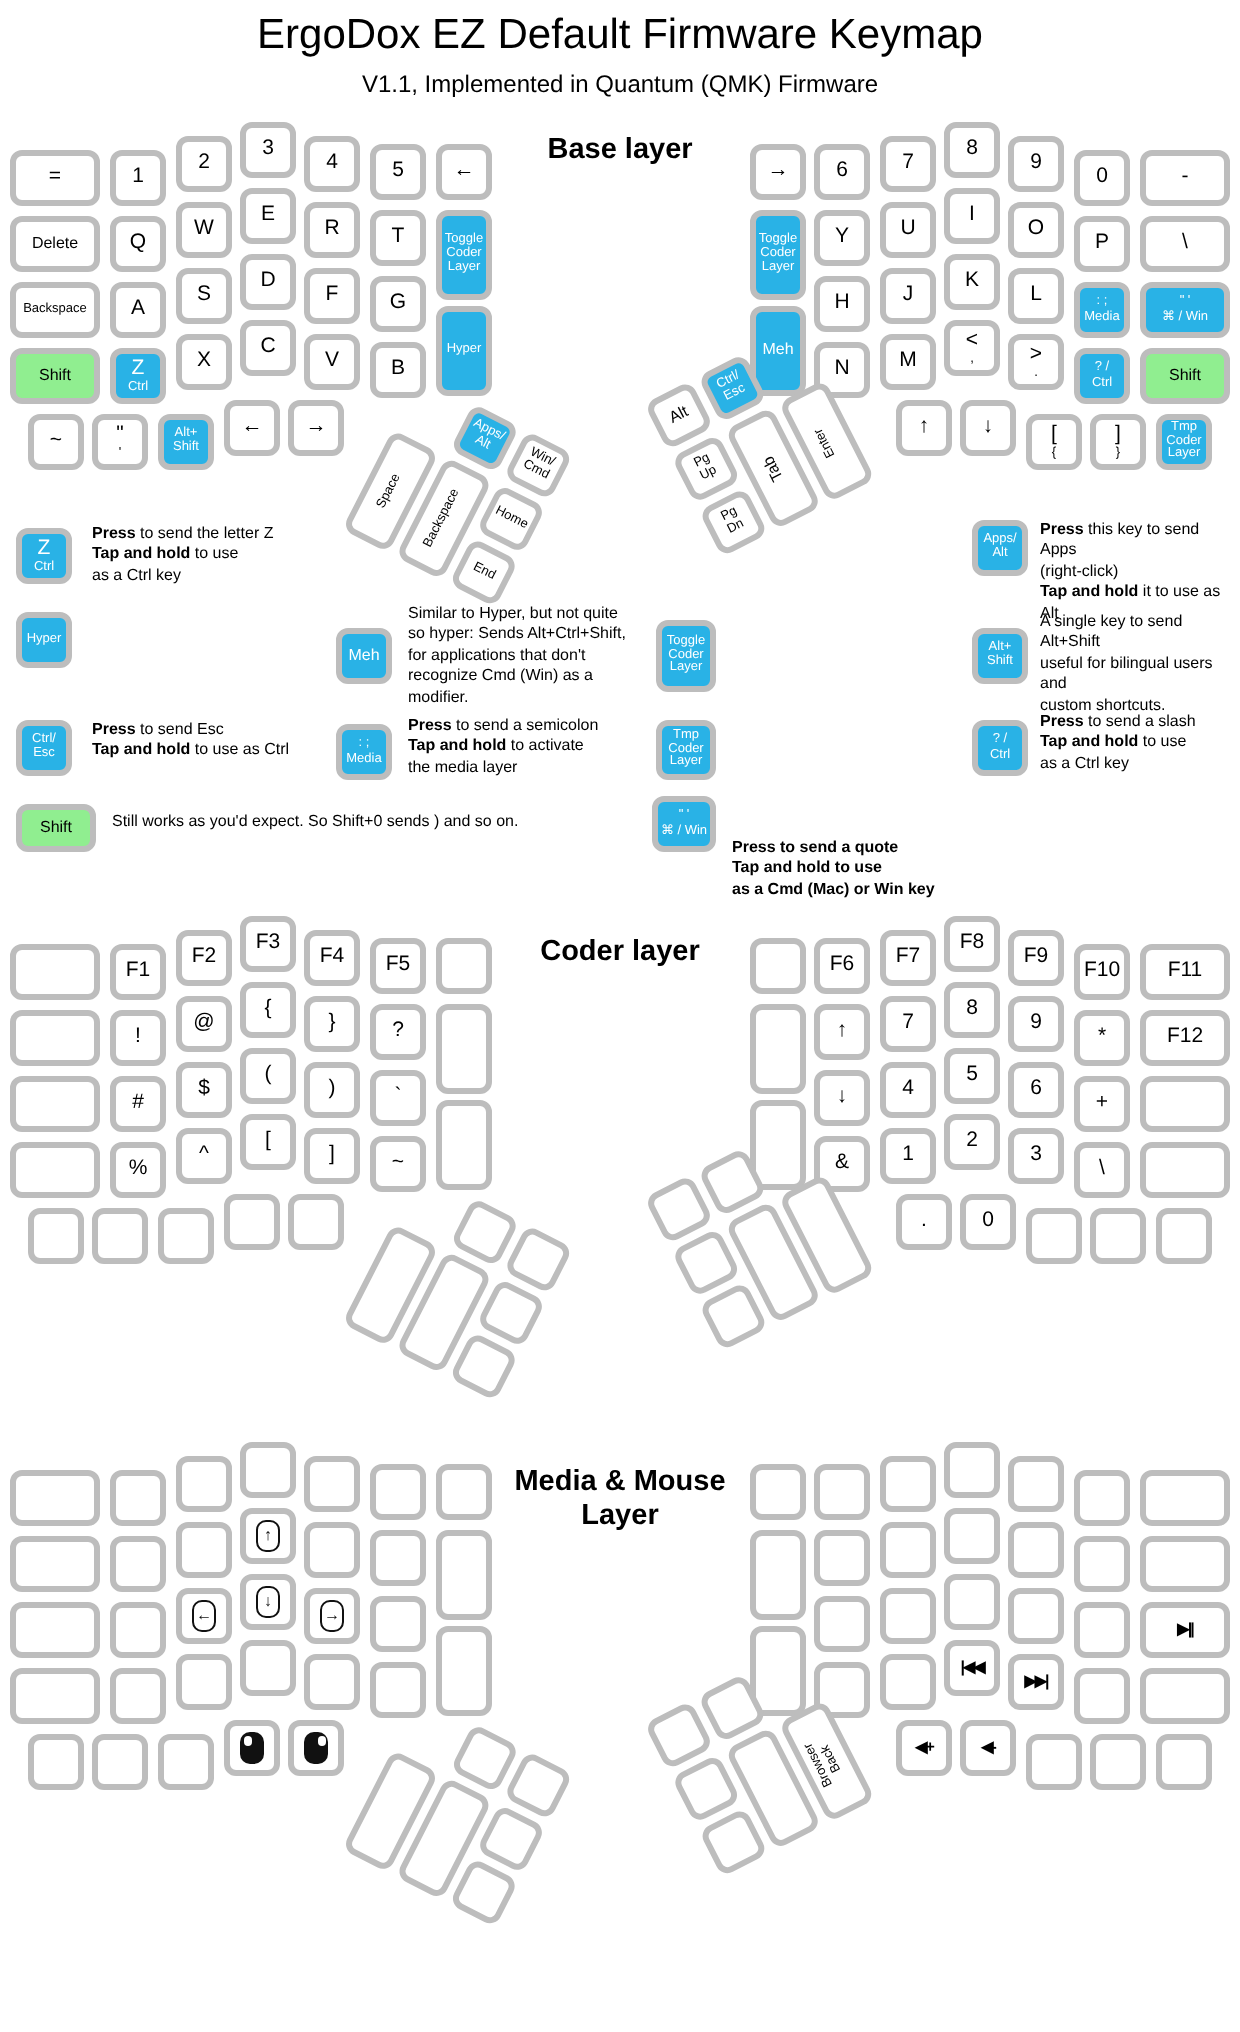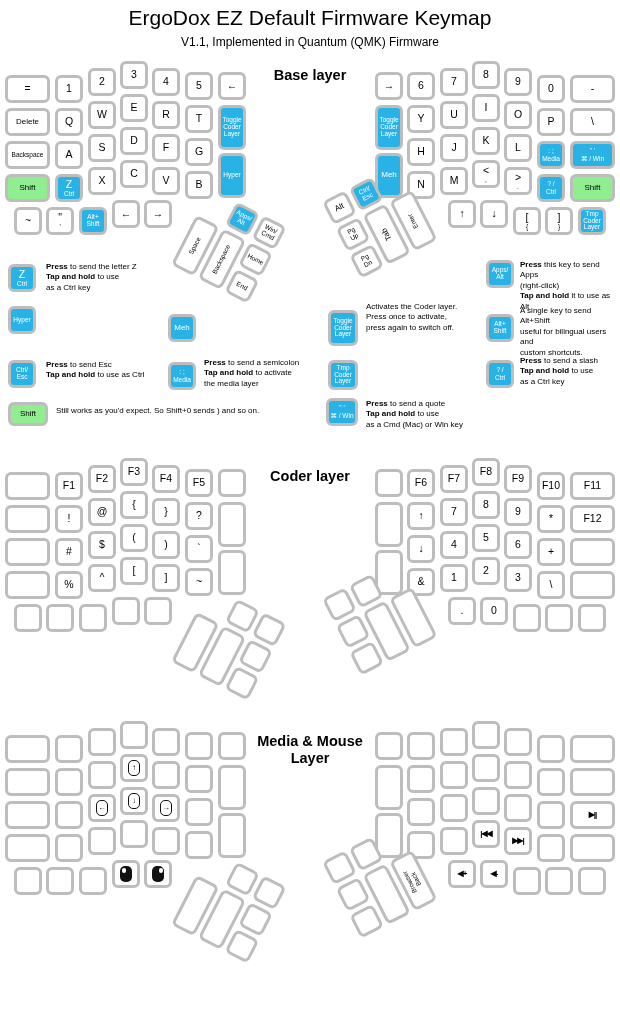--- a/index.html
+++ b/index.html
@@ -594,41 +594,41 @@
 Esc</span>
       </div>
       <div class="legend-text" style="left: 46px; top: 360px; width: 160px;"><b>Press</b> to send Esc<br><b>Tap and hold</b> to use as Ctrl</div>
       <div class="key c-green f-s" style="left: 8px; top: 402px; width: 40px; height: 24px;">
         <span class="klabel">Shift</span>
       </div>
       <div class="legend-text" style="left: 56px; top: 406px; width: 290px;">Still works as you'd expect. So Shift+0 sends ) and so on.</div>
       <div class="key c-blue f-s" style="left: 168px; top: 314px; width: 28px; height: 28px;">
         <span class="klabel">Meh</span>
       </div>
+      <div class="legend-text" style="left: 204px; top: 302px; width: 126px;">Similar to Hyper, but not quite<br>so hyper: Sends Alt+Ctrl+Shift,<br>for applications that don't<br>recognize Cmd (Win) as a<br>modifier.</div>
       <div class="key c-blue f-xs" style="left: 168px; top: 362px; width: 28px; height: 28px;">
         <span class="klabel">: ;</span>
         <span class="ksub">Media</span>
       </div>
       <div class="legend-text" style="left: 204px; top: 358px; width: 124px;"><b>Press</b> to send a semicolon<br><b>Tap and hold</b> to activate<br>the media layer</div>
       <div class="key c-blue f-xs" style="left: 328px; top: 310px; width: 30px; height: 36px;">
         <span class="klabel">Toggle
 Coder
 Layer</span>
       </div>
-      <div class="legend-text" style="left: 366px; top: 302px; width: 114px;">Activates the Coder layer.<br>Press once to activate,<br>press again to switch off.</div>
       <div class="key c-blue f-xs" style="left: 328px; top: 360px; width: 30px; height: 30px;">
         <span class="klabel">Tmp
 Coder
 Layer</span>
       </div>
       <div class="key c-blue f-xs" style="left: 326px; top: 398px; width: 32px; height: 28px;">
         <span class="klabel">" '</span>
         <span class="ksub">⌘ / Win</span>
       </div>
-      <div class="legend-text" style="left: 366px; top: 399px; width: 134px;"><b>Press</b> to send a quote<br><b>Tap and hold</b> to use<br>as a Cmd (Mac) or Win key</div>
+      <div class="legend-text" style="left: 366px; top: 419px; width: 134px; font-weight: bold;"><b>Press</b> to send a quote<br><b>Tap and hold</b> to use<br>as a Cmd (Mac) or Win key</div>
       <div class="key c-blue f-xs" style="left: 486px; top: 260px; width: 28px; height: 28px;">
         <span class="klabel">Apps/
 Alt</span>
       </div>
       <div class="legend-text" style="left: 520px; top: 260px; width: 98px;"><b>Press</b> this key to send Apps<br>(right-click)<br><b>Tap and hold</b> it to use as Alt</div>
       <div class="key c-blue f-xs" style="left: 486px; top: 314px; width: 28px; height: 28px;">
         <span class="klabel">Alt+
 Shift</span>
       </div>
       <div class="legend-text" style="left: 520px; top: 306px; width: 100px;">A single key to send Alt+Shift<br>useful for bilingual users and<br>custom shortcuts.</div>

